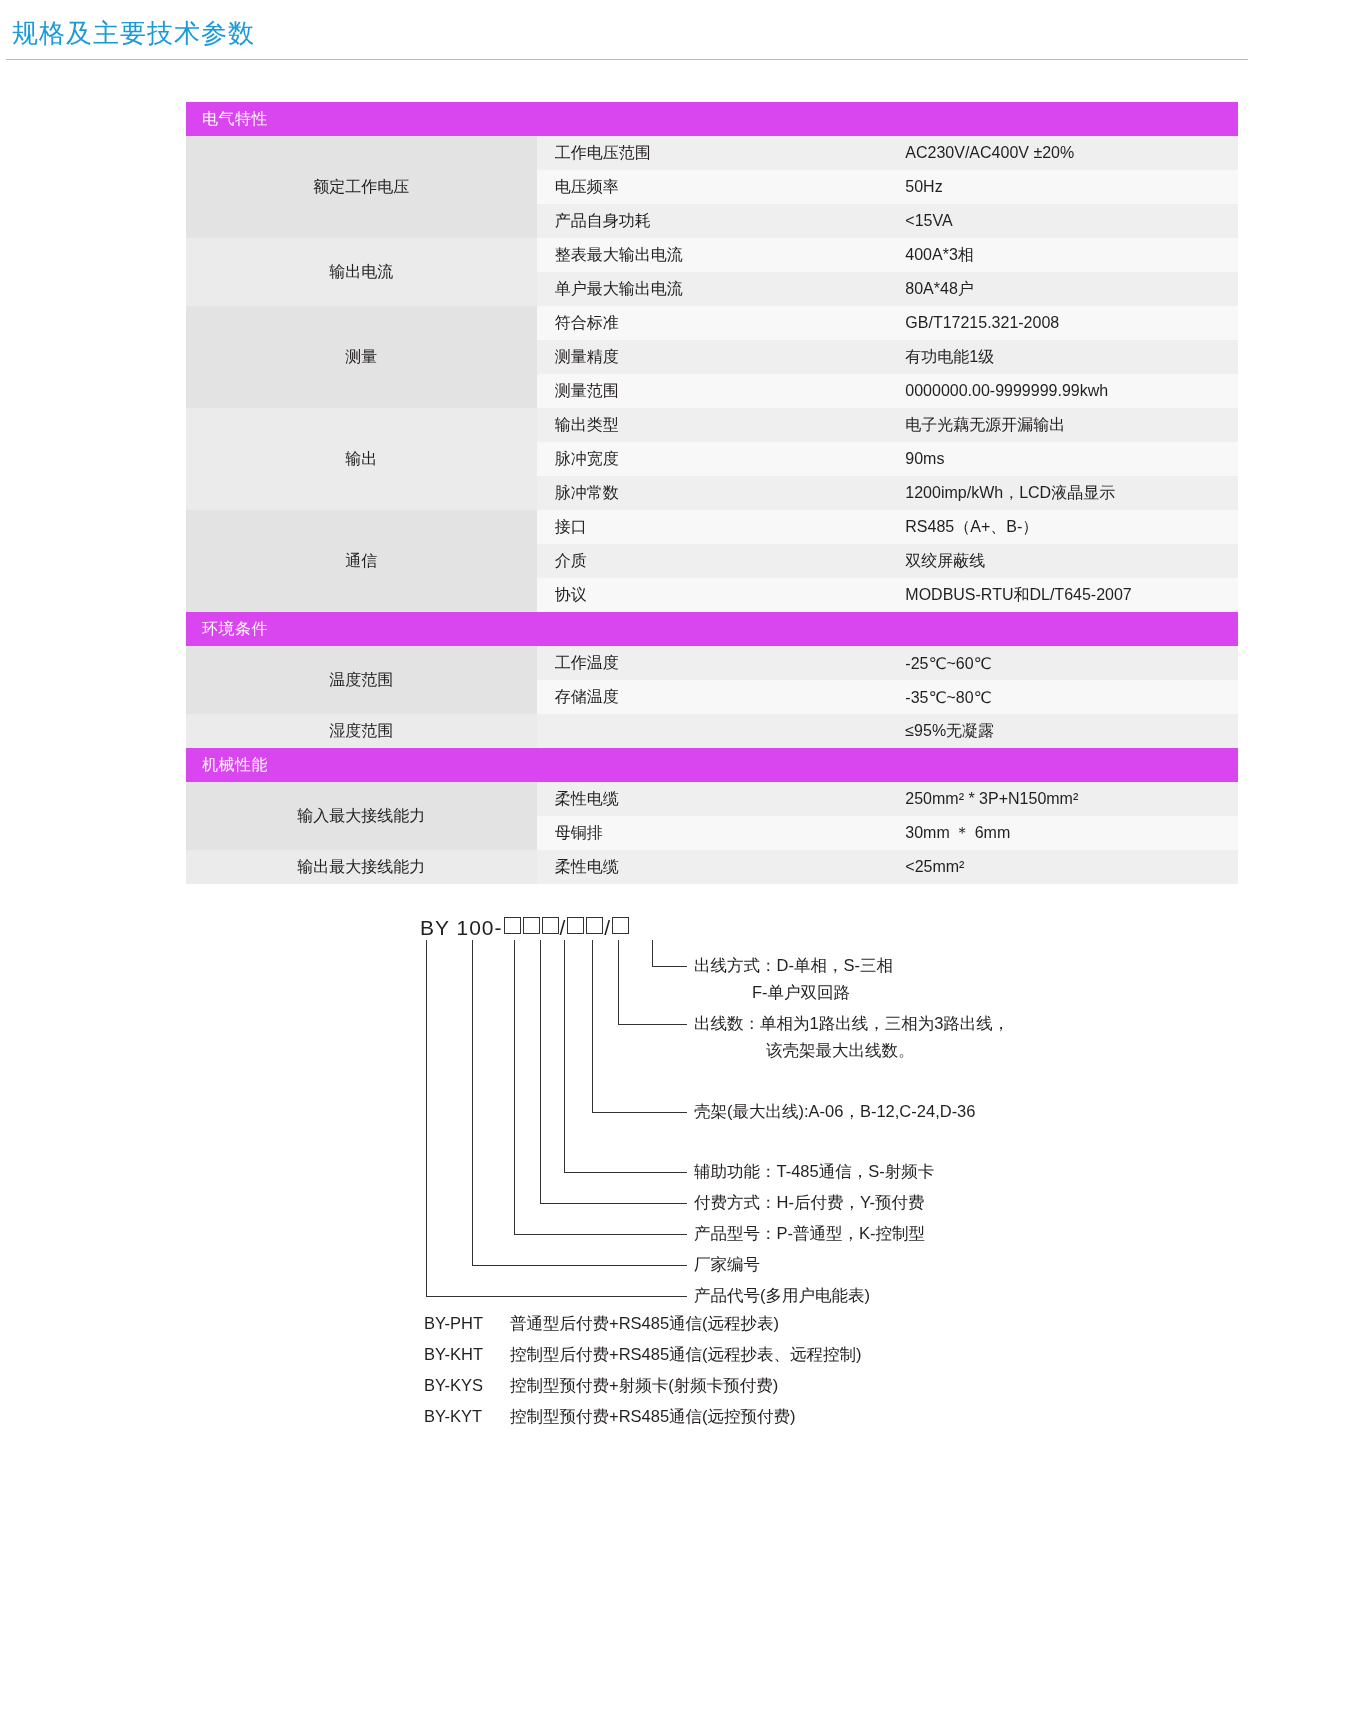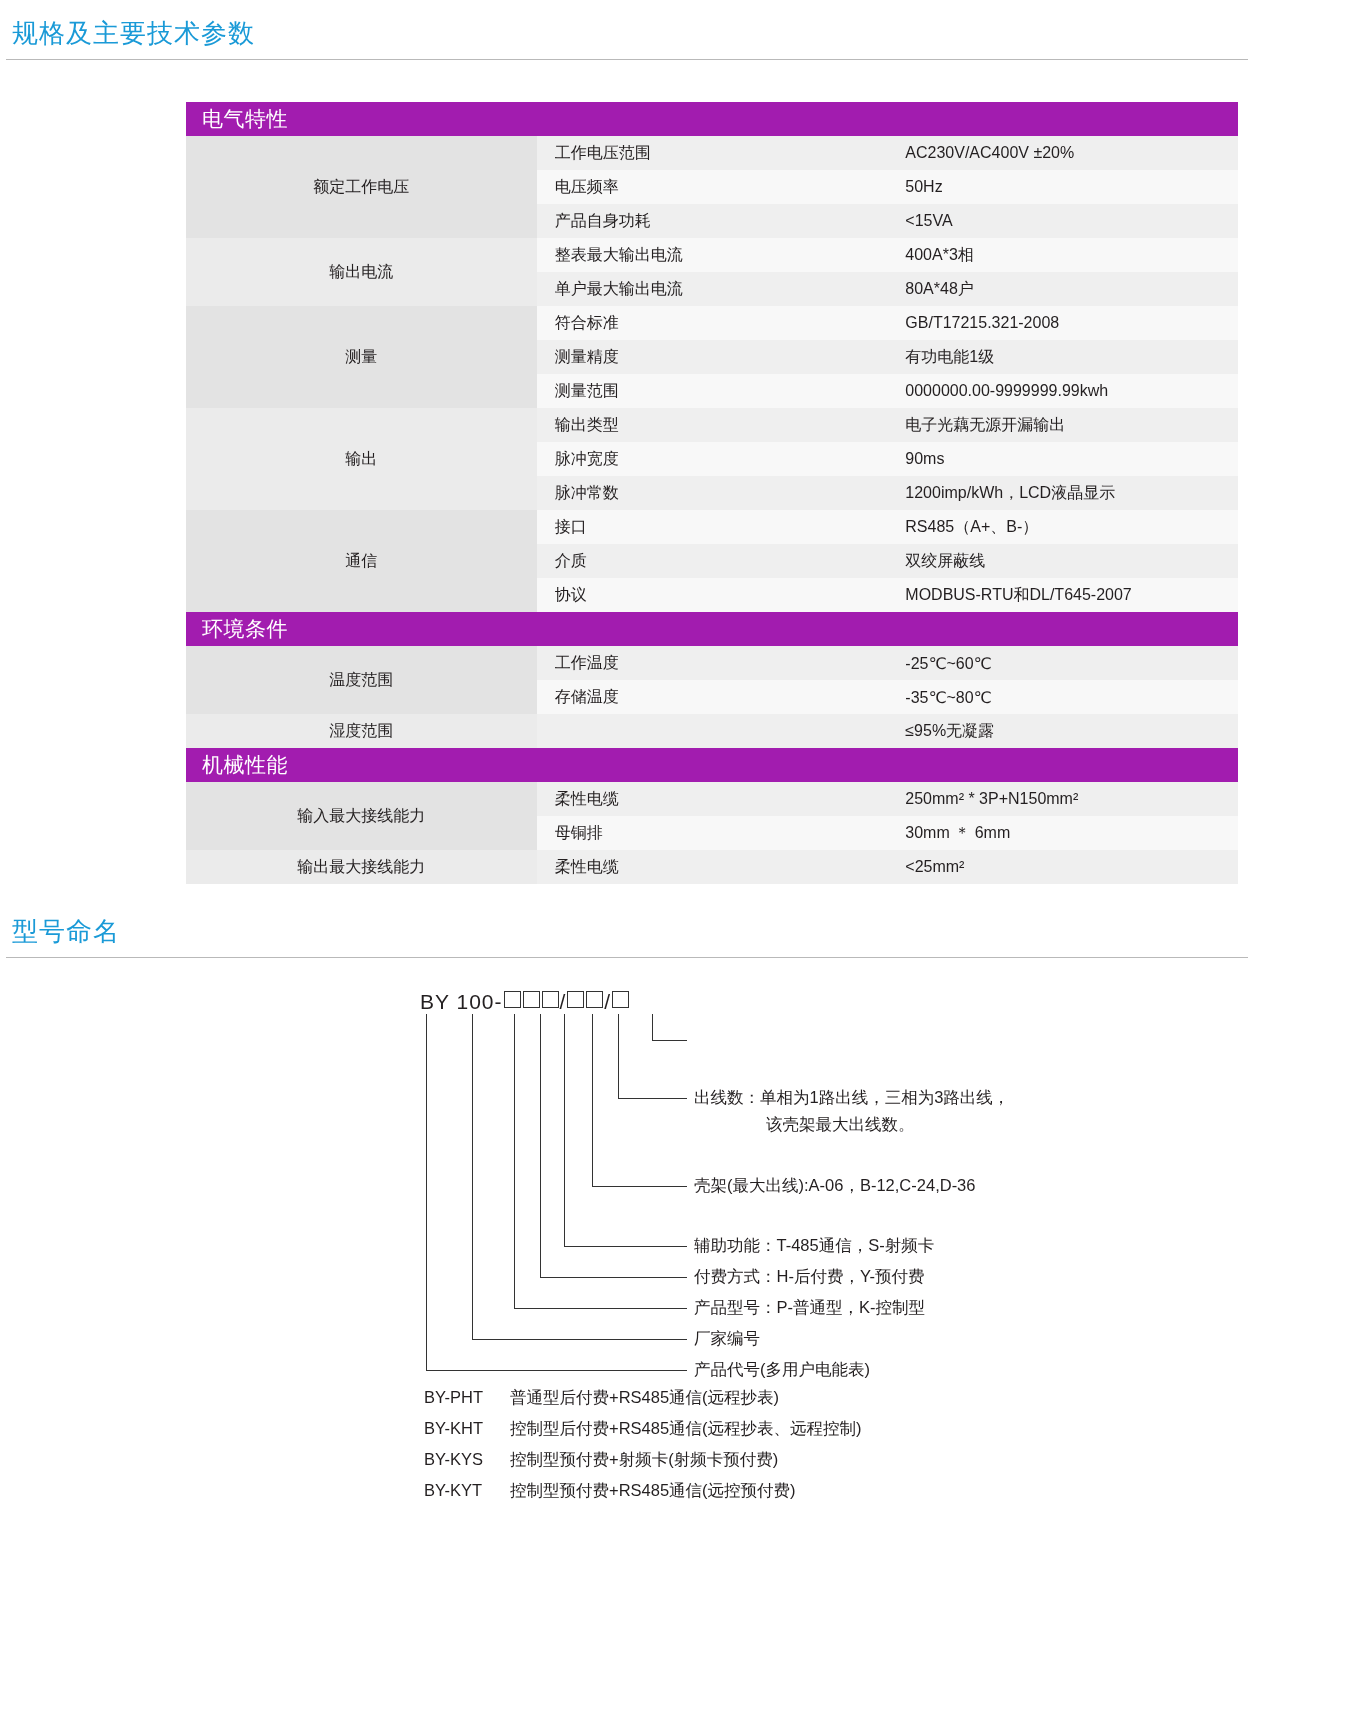--- a/index.html
+++ b/index.html
@@ -42,23 +42,23 @@
     width: 1052px;
     table-layout: fixed;
     font-size: 16px;
   }
   table.spec td {
     padding: 0;
     height: 34px;
     vertical-align: middle;
   }
   .band {
-    background: #a21caf;
+    background: #d946ef;
     color: #ffffff;
-    font-size: 21px;
+    font-size: 16px;
     height: 30px;
     padding-left: 16px !important;
     letter-spacing: .5px;
   }
   .c1 {
     width: 172px;
     text-align: center;
     background: #e6e6e6;
     font-size: 16px;
   }
@@ -237,39 +237,40 @@
         <tr class="row-a">
           <td class="c1 light">输出最大接线能力</td>
           <td class="c2">柔性电缆</td>
           <td class="c3">&lt;25mm²</td>
         </tr>
 
       </tbody>
     </table>
   </div>
 
-  <div class="heading-2-wrap">
-    <div class="section-heading">型号命名</div>
-  </div>
 
   <div class="model-area">
 
     <div class="code-line">
       <span>BY 100-</span><span class="box"></span><span class="box"></span><span class="box"></span><span>/</span><span class="box"></span><span class="box"></span><span>/</span><span class="box"></span>
     </div>
 
     <div class="leader" style="left:652px; top:32px;  width:34px; height:26px;"></div>
     <div class="leader" style="left:618px; top:32px;  width:68px; height:84px;"></div>
     <div class="leader" style="left:592px; top:32px;  width:94px; height:172px;"></div>
     <div class="leader" style="left:564px; top:32px;  width:122px; height:232px;"></div>
     <div class="leader" style="left:540px; top:32px;  width:146px; height:263px;"></div>
     <div class="leader" style="left:514px; top:32px;  width:172px; height:294px;"></div>
     <div class="leader" style="left:472px; top:32px;  width:214px; height:325px;"></div>
     <div class="leader" style="left:426px; top:32px;  width:260px; height:356px;"></div>
 
+    <div class="lbl" style="left:694px; top:44px;">
+      <div>出线方式：D-单相，S-三相</div>
+      <div style="padding-left:58px;">F-单户双回路</div>
+    </div>
 
     <div class="lbl multi" style="left:694px; top:102px;">
       <div>出线数：单相为1路出线，三相为3路出线，</div>
       <div style="padding-left:72px;">该壳架最大出线数。</div>
     </div>
 
     <div class="lbl" style="left:694px; top:190px;">
       <div>壳架(最大出线):A-06，B-12,C-24,D-36</div>
     </div>
 

